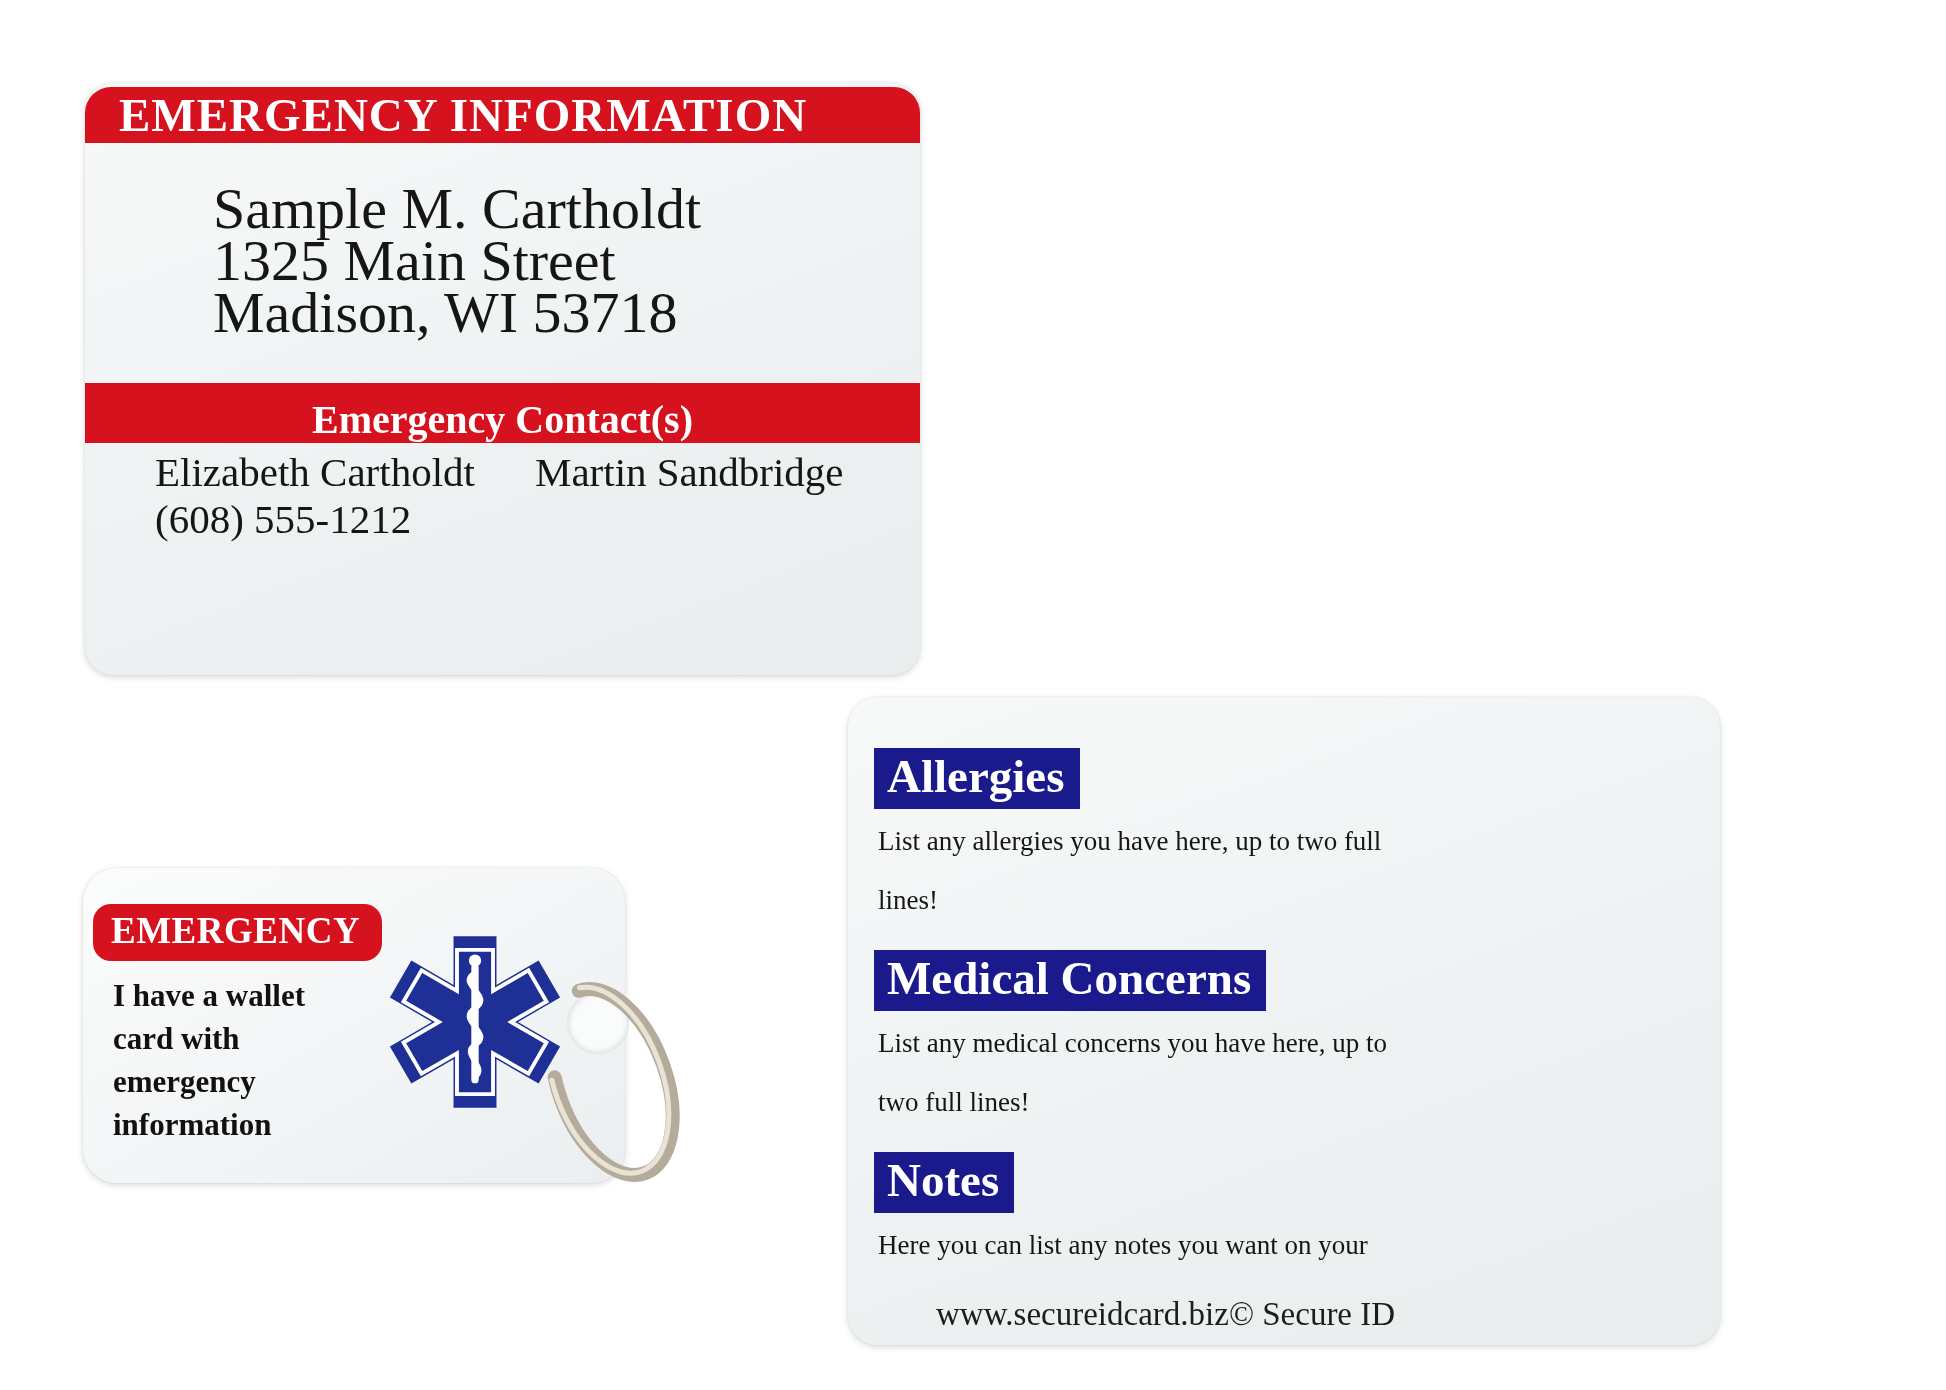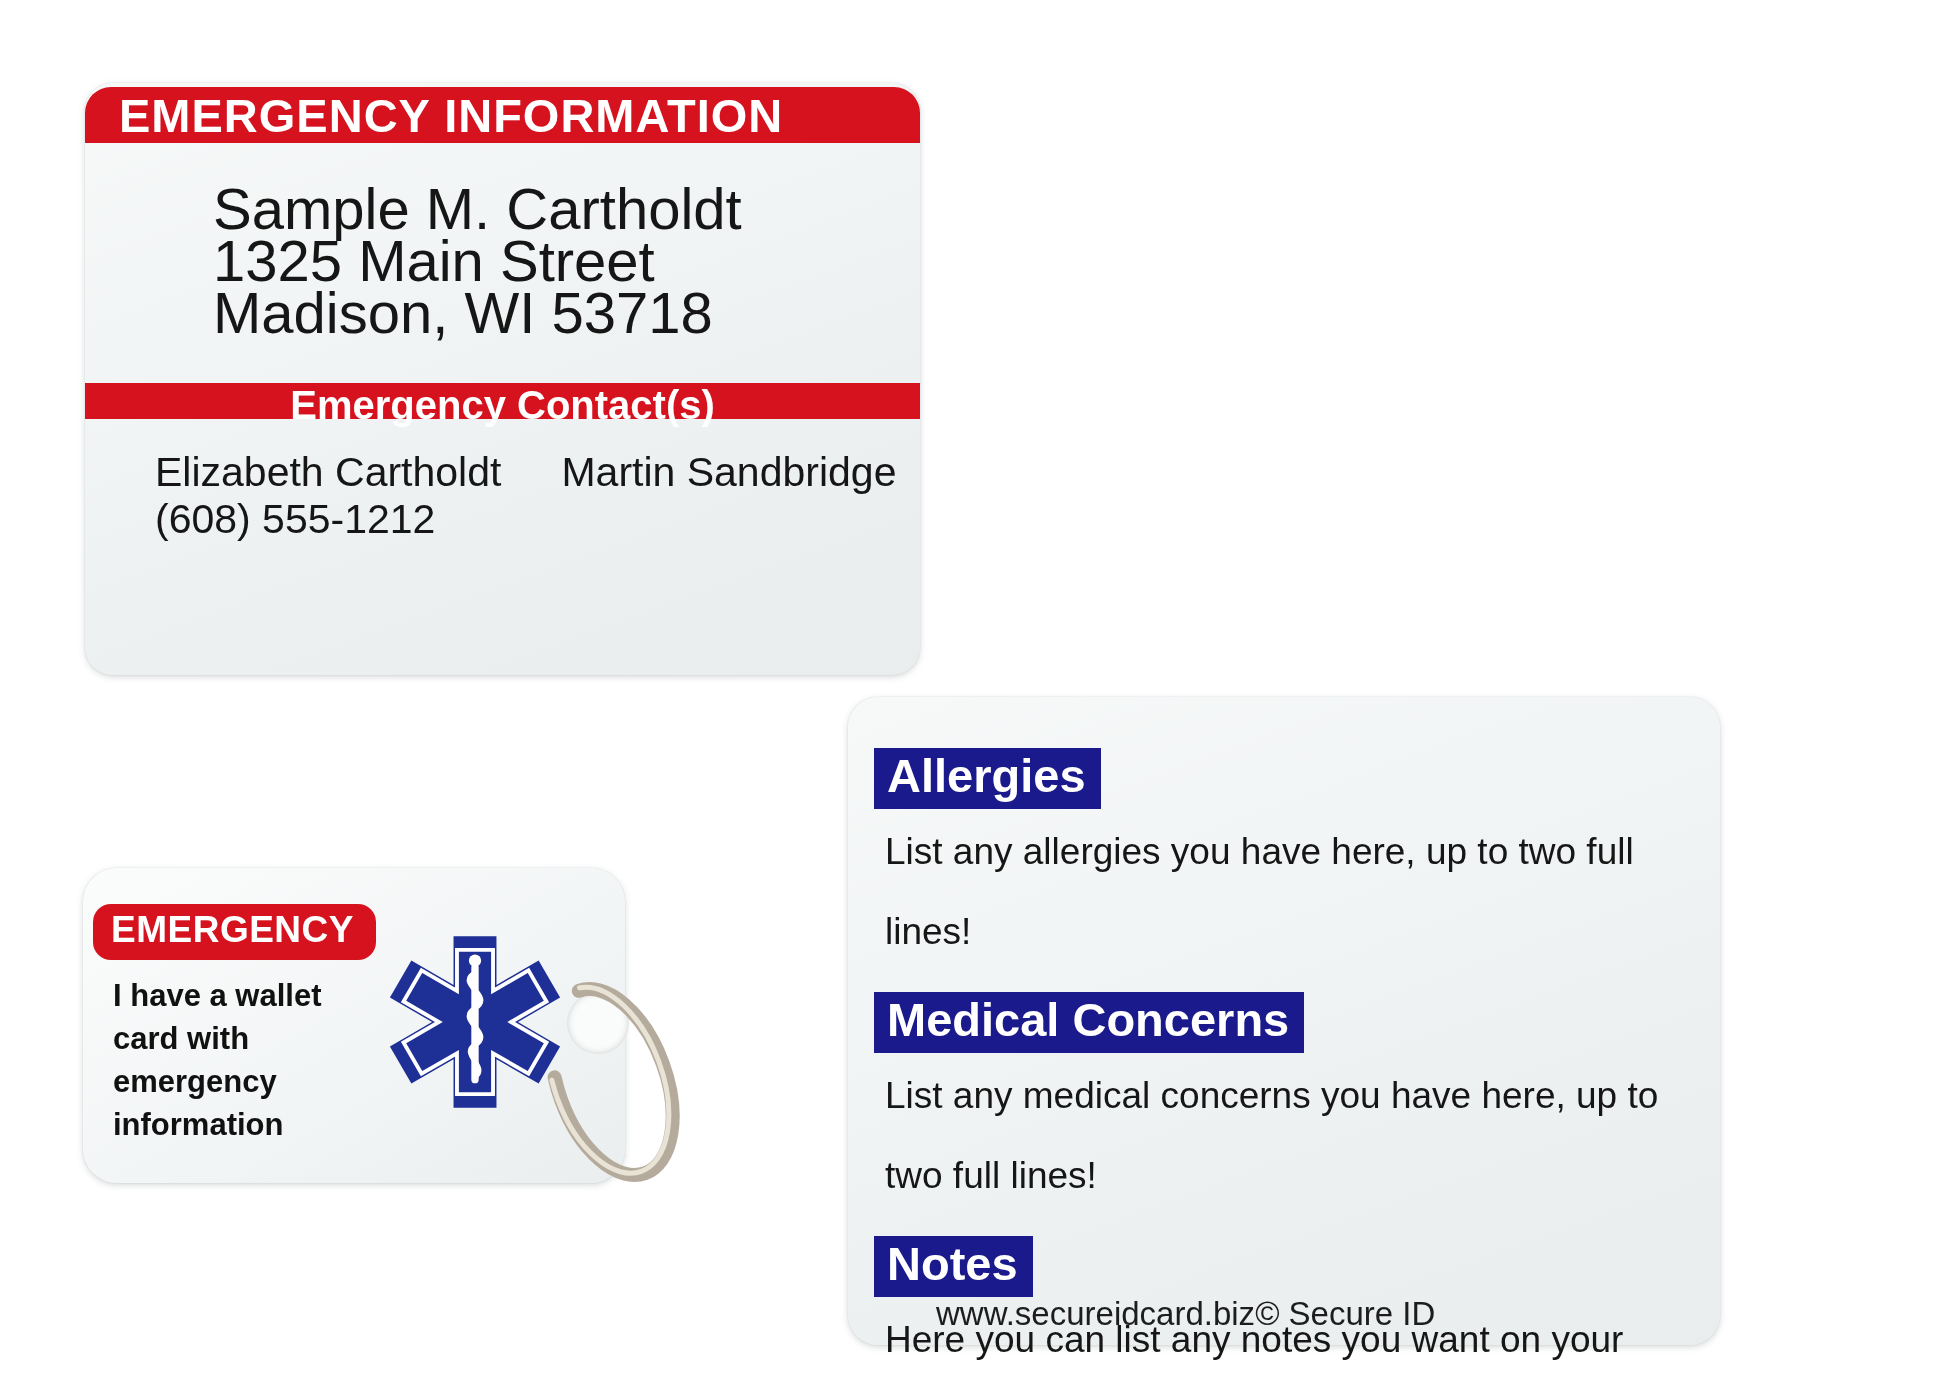--- a/index.html
+++ b/index.html
@@ -1,32 +1,32 @@
 <!DOCTYPE html>
 <html><head>
 <meta charset="utf-8">
 <title>Emergency ID Card Set</title>
 <style>
   html,body{margin:0;padding:0;background:#ffffff;}
   .stage{position:relative;width:1946px;height:1390px;background:#ffffff;overflow:hidden;
-         font-family:Liberation Sans, sans-serif;color:#1a1a1a;}
+         font-family:Liberation Serif, serif;color:#1a1a1a;}
 
   
   .card{position:absolute;background:linear-gradient(160deg,#f7f9f9 0%,#eef1f2 60%,#e9edee 100%);
         border-radius:30px;box-shadow:0 2px 6px rgba(90,100,105,.25),0 0 1px rgba(0,0,0,.25);}
 
   
   .front-card{left:85px;top:83px;width:835px;height:592px;border-radius:28px;}
   .fc-band-top{position:absolute;left:0;right:0;top:4px;height:56px;background:#d6121f;
                border-radius:26px 26px 0 0;display:flex;align-items:center;}
   .fc-band-top span{font-size:47px;font-weight:700;color:#ffffff;letter-spacing:1px;
                     padding-left:34px;white-space:nowrap;}
   .fc-holder{position:absolute;left:128px;top:100px;font-size:58px;line-height:52px;color:#161616;}
-  .fc-band-mid{position:absolute;left:0;right:0;top:300px;height:36px;background:#d6121f;
-               display:flex;align-items:flex-start;justify-content:center;}
+  .fc-band-mid{position:absolute;left:0;right:0;top:300px;height:60px;background:#d6121f;
+               display:flex;align-items:flex-end;justify-content:center;}
   .fc-band-mid span{font-size:40px;font-weight:700;color:#ffffff;}
   .fc-contacts{position:absolute;left:48px;top:366px;display:flex;gap:60px;
                font-size:41px;line-height:47px;color:#161616;margin-left:22px;}
 
   
   .key-tag{position:absolute;left:83px;top:868px;width:542px;height:315px;border-radius:34px;
            background:linear-gradient(150deg,#fbfcfc 0%,#f0f3f4 70%,#eaeeef 100%);
            box-shadow:0 2px 6px rgba(90,100,105,.25),0 0 1px rgba(0,0,0,.25);}
   .tag-badge{position:absolute;left:10px;top:36px;background:#d6121f;border-radius:18px;
              padding:5px 22px 9px 18px;}
@@ -37,21 +37,21 @@
   .tag-hole{position:absolute;left:484px;top:124px;width:62px;height:62px;border-radius:50%;
             background:#fafbfb;box-shadow:inset 0 0 7px rgba(0,0,0,.18);}
   .key-ring{position:absolute;left:500px;top:940px;width:230px;height:290px;z-index:5;}
 
   
   .back-card{left:848px;top:697px;width:872px;height:648px;border-radius:30px;}
   .bc-content{padding:38px 30px 0 26px;}
   .bc-label{display:inline-block;background:#1a1a8c;color:#ffffff;font-weight:700;
             font-size:47px;line-height:54px;padding:1px 15px 6px 13px;margin-top:12px;}
   .bc-label:first-child{margin-top:13px;}
-  .bc-body{font-size:37px;line-height:80px;color:#161616;margin:3px 11px 8px;}
+  .bc-body{font-size:27px;line-height:59px;color:#161616;margin:3px 4px 8px;}
   .bc-footer{position:absolute;left:88px;right:50px;bottom:12px;display:flex;
              justify-content:flex-start;align-items:baseline;font-size:33px;color:#1d1d1d;}
 </style>
 </head>
 <body>
 
 <div class="stage">
 
   <section class="card front-card">
     <div class="fc-band-top">

